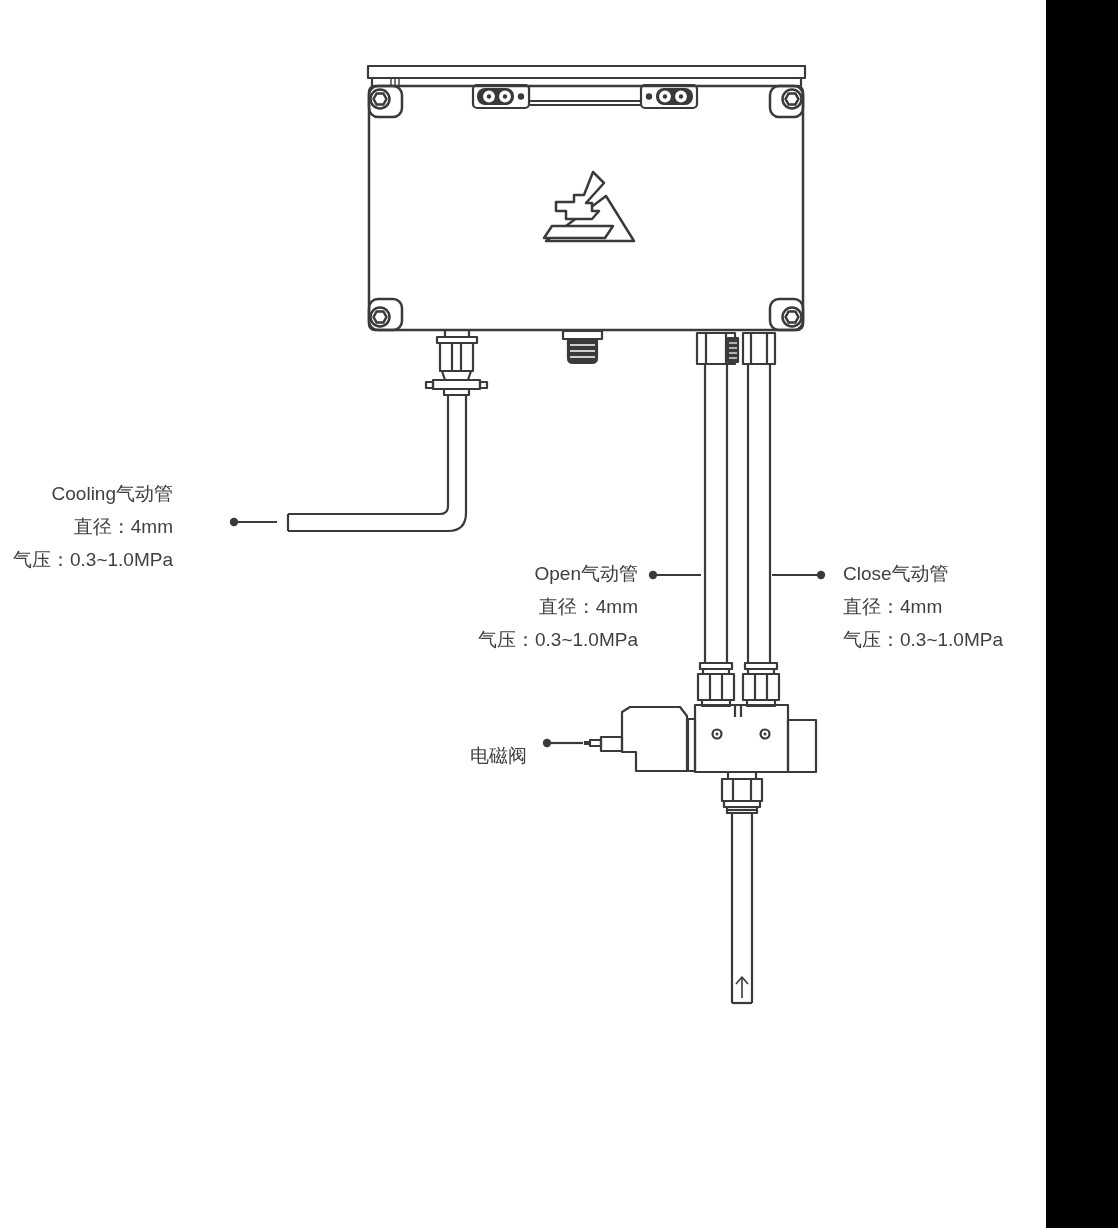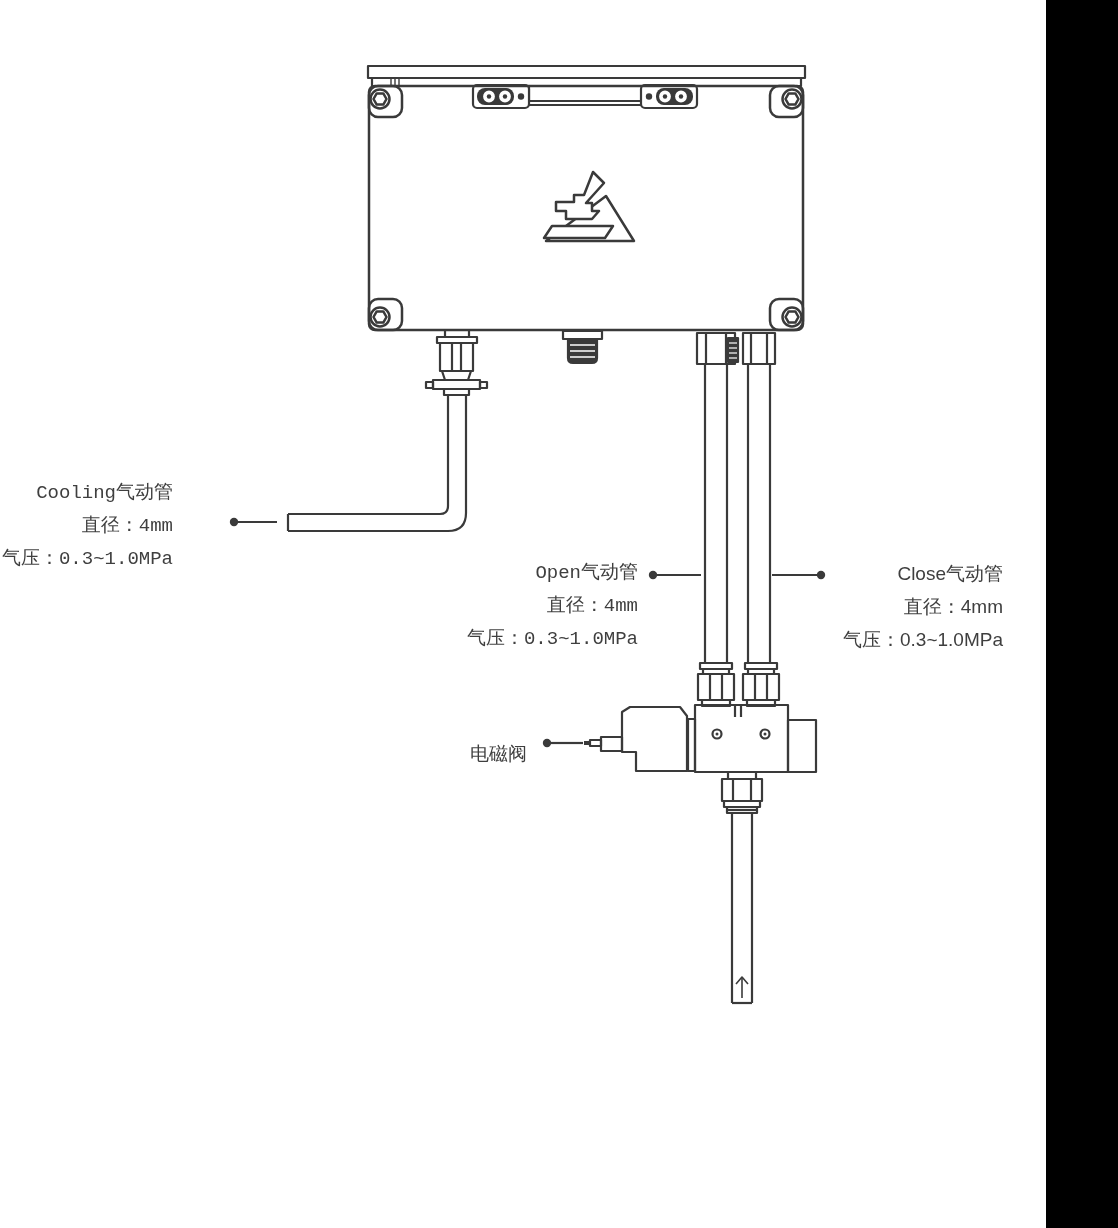--- a/index.html
+++ b/index.html
@@ -9,22 +9,22 @@
   }
   .letterbox{
     position:absolute;top:0;left:1046px;width:72px;height:1228px;background:#000;
   }
   svg.diagram{position:absolute;left:0;top:0;}
   .label{
     position:absolute;font-size:19px;line-height:33px;color:#3f3f3f;
     white-space:nowrap;
   }
   .label span{display:block;}
-  .lbl-right{text-align:right;font-family:Liberation Mono, monospace;}
-  .lbl-left{text-align:right;}
+  .lbl-right{text-align:right;}
+  .lbl-left{text-align:left;}
   #cooling-label{right:945px;top:477px;}
   #open-label{right:480px;top:557px;}
   #close-label{left:843px;top:557px;}
   #solenoid-label{right:591px;top:739px;}
 </style>
 </head>
 <body>
 
 <div class="stage">
 

